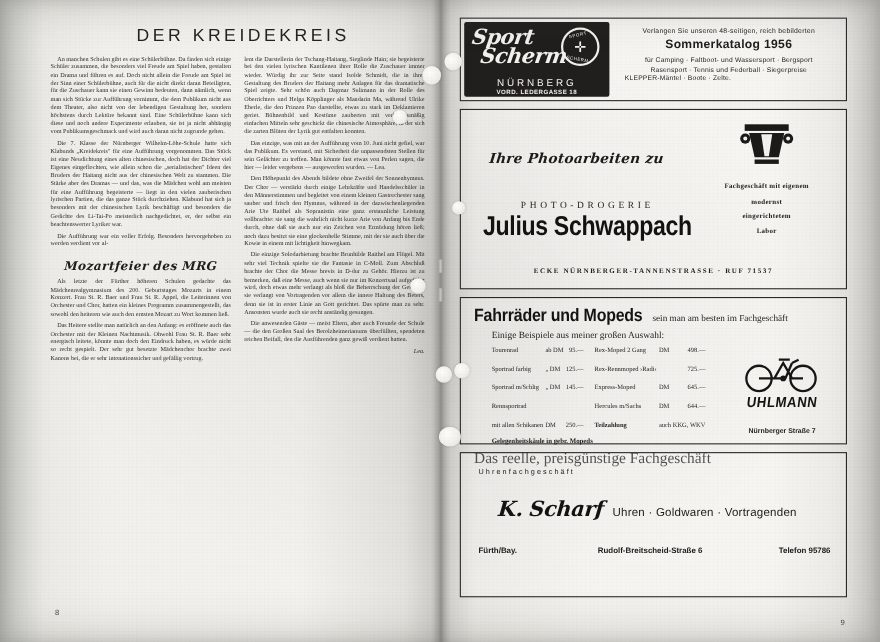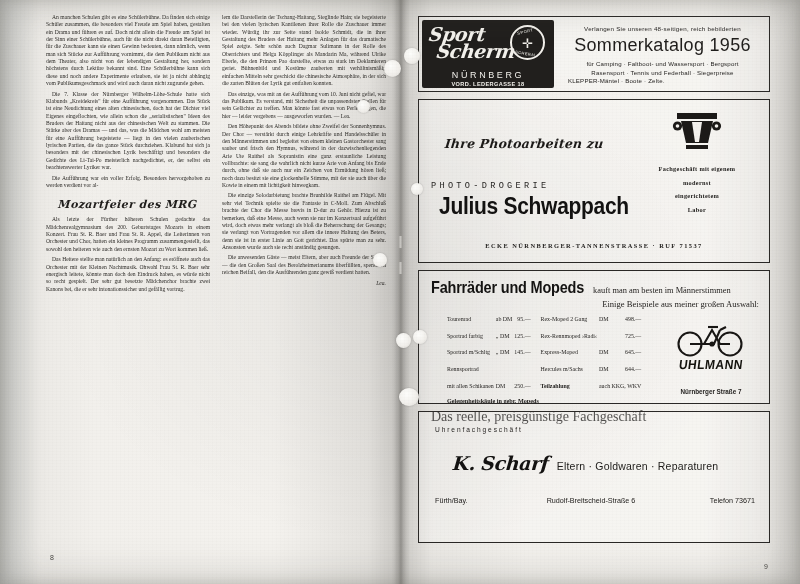--- a/index.html
+++ b/index.html
@@ -110,35 +110,35 @@
   .sport-addr{
     position:absolute;left:0;right:0;bottom:1px;text-align:center;
     font-family:"Liberation Sans",sans-serif;font-weight:700;
     font-size:5.6px;letter-spacing:.4px;
   }
   .sport-txt{
     flex:1;padding:8px 8px 0 10px;text-align:center;color:#201e1c;
     font-family:"Liberation Sans",sans-serif;
   }
   .sport-l1{font-size:6.2px;letter-spacing:.25px;}
-  .sport-l2{font-size:18px;font-weight:400;letter-spacing:.3px;margin:3px 0 4px;}
+  .sport-l2{font-size:11px;font-weight:700;letter-spacing:.3px;margin:3px 0 4px;}
   .sport-l3{font-size:6.1px;line-height:8.6px;letter-spacing:.2px;}
   .sport-l3 .lft{display:block;text-align:left;padding-left:4px;}
   
   .ad-photo{height:152px;padding:10px 12px 0 12px;}
   .ph-row{display:flex;}
   .ph-left{flex:1;padding-top:26px;}
   .ph-script{
     font-family:"DejaVu Serif",serif;font-style:italic;font-weight:700;
     font-size:12.5px;color:#1d1b19;letter-spacing:.2px;
     transform:skewX(-6deg);padding-left:14px;
   }
   .ph-kicker{
-    margin-top:30px;
-    font-family:Liberation Mono, monospace;font-size:8.6px;letter-spacing:3.3px;color:#211f1d;
+    margin-top:30px;text-align:center;
+    font-family:Liberation Serif, serif;font-size:8.6px;letter-spacing:3.3px;color:#211f1d;
   }
   .ph-name{
     text-align:center;font-family:"Liberation Sans",sans-serif;font-weight:700;
     font-size:21px;color:#131211;letter-spacing:-.3px;margin-top:1px;
     transform:scaleY(1.18);transform-origin:top center;
   }
   .ph-right{width:120px;text-align:center;}
   .ph-mark{margin:2px auto 8px auto;}
   .ph-sub{
     font-family:"Liberation Serif",serif;font-weight:700;font-size:6.3px;
@@ -155,21 +155,20 @@
   .bk-h1{
     font-family:"Liberation Sans",sans-serif;font-weight:700;font-size:14.5px;
     color:#141312;letter-spacing:-.2px;transform:scaleY(1.12);transform-origin:left bottom;
   }
   .bk-h2{
     margin-left:9px;font-family:"Liberation Serif",serif;font-size:8.4px;color:#201e1c;
   }
   .bk-sub{
     font-family:"Liberation Serif",serif;font-size:8.6px;color:#201e1c;
     margin:3px 0 2px 16px;
-    text-align:right;
   }
   .bk-body{display:flex;}
   .bk-lists{display:flex;flex:1;margin-left:16px;font-size:5.9px;color:#211f1d;}
   .bk-lists table{border-collapse:collapse;}
   .bk-lists td{padding:0 2px 1.1px 0;font-size:5.9px;line-height:8.3px;white-space:nowrap;}
   .bk-lists td.num{text-align:right;}
   .bk-c2{margin-left:8px;}
   .bk-bold{font-weight:700;}
   .bk-occ{
     font-family:"Liberation Serif",serif;font-weight:700;font-size:6.2px;
@@ -196,36 +195,37 @@
   .wt-row{display:flex;align-items:baseline;margin-top:19px;padding-left:18px;}
   .wt-name{
     font-family:"DejaVu Serif",serif;font-style:italic;font-weight:700;
     font-size:19px;color:#131211;letter-spacing:-.4px;transform:skewX(-5deg);
   }
   .wt-serv{
     margin-left:8px;font-family:"Liberation Sans",sans-serif;font-size:10.5px;
     color:#1d1b19;letter-spacing:.2px;
   }
   .wt-foot{display:flex;margin-top:22px;font-family:"Liberation Sans",sans-serif;
-    font-weight:400;font-size:7.2px;color:#1d1b19;}
+    font-weight:700;font-size:7.2px;color:#1d1b19;}
   .wt-foot .f1{width:88px;}
   .wt-foot .f2{flex:1;text-align:center;}
   .wt-foot .f3{width:96px;text-align:right;}
   .pgnum-r{
     position:absolute;right:2px;bottom:-14px;
     font-family:"Liberation Sans",sans-serif;font-size:7px;color:#4a4844;
   }
 </style>
 </head>
 <body>
 
 <div class="spread">
 
   <div class="page-left">
 
+    <div class="title-main">DER KREIDEKREIS</div>
 
     <div class="cols">
 
       <div class="col">
         <p>An manchen Schulen gibt es eine Schülerbühne. Da finden sich einige Schüler zusammen, die besonders viel Freude am Spiel haben, gestalten ein Drama und führen es auf. Doch nicht allein die Freude am Spiel ist der Sinn einer Schülerbühne, auch für die nicht direkt daran Beteiligten, für die Zuschauer kann sie einen Gewinn bedeuten, dann nämlich, wenn man sich Stücke zur Aufführung vornimmt, die dem Publikum nicht aus dem Theater, also nicht von der lebendigen Gestaltung her, sondern höchstens durch Lektüre bekannt sind. Eine Schülerbühne kann sich diese und noch andere Experimente erlauben, sie ist ja nicht abhängig vom Publikumsgeschmack und wird auch daran nicht zugrunde gehen.</p>
         <p>Die 7. Klasse der Nürnberger Wilhelm-Löhe-Schule hatte sich Klabunds „Kreidekreis" für eine Aufführung vorgenommen. Das Stück ist eine Neudichtung eines alten chinesischen, doch hat der Dichter viel Eigenes eingeflochten, wie allein schon die „serialistischen" Ideen des Bruders der Haitang nicht aus der chinesischen Welt zu stammen. Die Stärke aber des Dramas — und das, was die Mädchen wohl am meisten für eine Aufführung begeisterte — liegt in den vielen zauberischen lyrischen Partien, die das ganze Stück durchziehen. Klabund hat sich ja besonders mit der chinesischen Lyrik beschäftigt und besonders die Gedichte des Li-Tai-Po meisterlich nachgedichtet, er, der selbst ein beachtenswerter Lyriker war.</p>
         <p>Die Aufführung war ein voller Erfolg. Besonders hervorgehoben zu werden verdient vor al-</p>
 
         <div class="script-head">Mozartfeier des MRG</div>
 
@@ -299,21 +299,21 @@
             <div>Labor</div>
           </div>
         </div>
       </div>
       <div class="ph-addr">ECKE NÜRNBERGER-TANNENSTRASSE · RUF 71537</div>
     </div>
 
     <div class="ad ad-bike">
       <div class="bk-head">
         <div class="bk-h1">Fahrräder und Mopeds</div>
-        <div class="bk-h2">kauft man am besten im Männerstimmen</div>
+        <div class="bk-h2">sein man am besten im Fachgeschäft</div>
       </div>
       <div class="bk-sub">Einige Beispiele aus meiner großen Auswahl:</div>
 
       <div class="bk-body">
         <div class="bk-lists">
           <table>
             <tbody>
                 <tr>
               <td>Tourenrad</td>
               <td>ab DM</td>
@@ -384,26 +384,26 @@
         </div>
       </div>
       <div class="bk-occ">Gelegenheitskäule in gebr. Mopeds</div>
       <div class="bk-foot">Das reelle, preisgünstige Fachgeschäft</div>
     </div>
 
     <div class="ad ad-watch">
       <div class="wt-kicker">Uhrenfachgeschäft</div>
       <div class="wt-row">
         <div class="wt-name">K. Scharf</div>
-        <div class="wt-serv">Eltern · Goldwaren · Reparaturen</div>
+        <div class="wt-serv">Uhren · Goldwaren · Vortragenden</div>
       </div>
       <div class="wt-foot">
         <div class="f1">Fürth/Bay.</div>
         <div class="f2">Rudolf-Breitscheid-Straße 6</div>
-        <div class="f3">Telefon 73671</div>
+        <div class="f3">Telefon 95786</div>
       </div>
     </div>
 
     <div class="pgnum-r">9</div>
   </div>
 
   <div class="gutter"></div>
   <div class="staple" style="top:236px"></div>
   <div class="staple" style="top:262px"></div>
   <div class="holepunch" style="left:384px;top:60px;width:17px;height:17px"></div>

